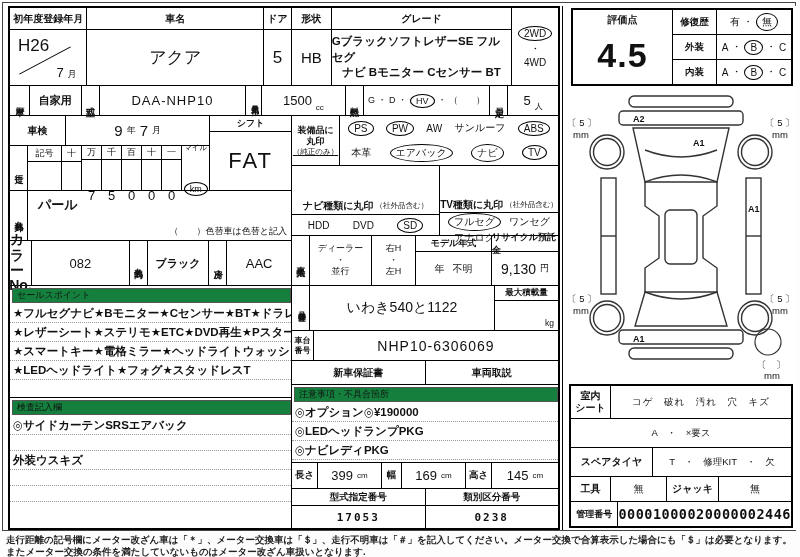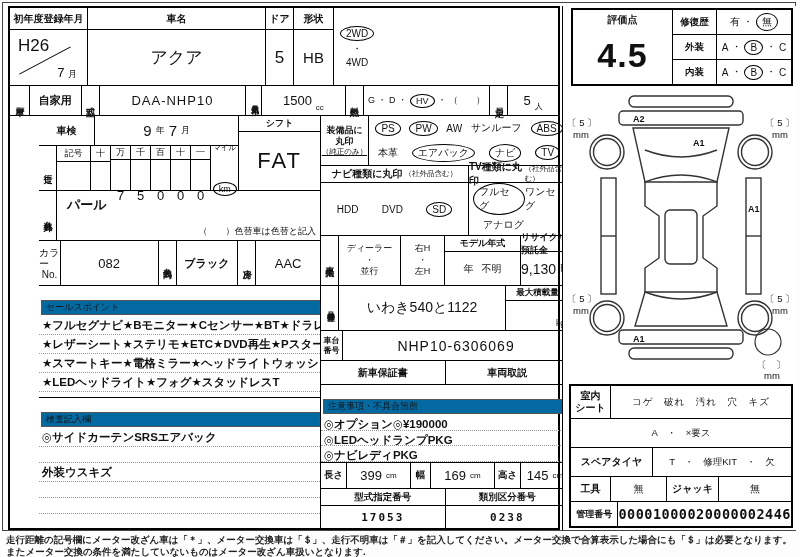--- a/index.html
+++ b/index.html
@@ -6,42 +6,42 @@
   body { background:#e8e8e8; font-family:"Liberation Sans","DejaVu Sans",sans-serif; color:#111; }
   .sheet { position:relative; width:800px; height:557px; background:#fdfdfd; overflow:hidden; }
   .outer { position:absolute; left:2px; top:2px; width:794px; height:529px; border:1px solid #444; background:#fff; }
   .c { display:flex; flex-direction:column; }
   .ctr { display:flex; align-items:center; justify-content:center; }
   .br { border-right:1px solid #000; }
   .vlbl { writing-mode:vertical-rl; text-orientation:upright; font-size:9px; letter-spacing:-1px;
           display:flex; align-items:center; justify-content:center; font-weight:bold; }
   .hlbl { font-size:10px; font-weight:bold; display:flex; align-items:center; justify-content:center; }
   .circ { display:inline-block; border:1.5px solid #000; border-radius:50%; padding:1px 5px; }
-  .tab  { display:inline-block; border:1px solid #555; font-size:9px; padding:0 4px; margin:14px 0 1px 2px; background:#0369a1; }
+  .tab  { display:inline-block; border:1px solid #555; font-size:9px; padding:0 4px; margin:2px 0 1px 2px; background:#15803d; }
   .dotl { border-bottom:1px dotted #999; font-size:11.5px; font-weight:bold; padding:2px 3px 1px 3px; white-space:nowrap; overflow:hidden; }
 
   
   .leftForm { position:absolute; left:8px; top:6px; width:552px; height:524px; border:2px solid #000; display:flex; flex-direction:column; background:#fff; }
 
   .blockTop { height:78px; border-bottom:1.5px solid #000; display:flex; }
   .blockTop .col { display:flex; flex-direction:column; }
   .blockTop .colhead { height:22px; border-bottom:1px solid #000; font-size:10px; font-weight:bold; display:flex; align-items:center; justify-content:center; }
   .regval { position:relative; flex:1; }
   .regval .yr { position:absolute; left:8px; top:6px; font-size:17px; }
   .regval .mo { position:absolute; right:10px; bottom:4px; font-size:13px; }
   .regval .mo small { font-size:9px; }
   .diag { position:absolute; left:6px; top:30px; width:58px; border-top:1px solid #000; transform:rotate(-28deg); }
   .bigname { flex:1; display:flex; align-items:center; justify-content:center; font-size:17px; }
   .gradeval { flex:1; display:flex; flex-direction:column; align-items:center; justify-content:center; font-size:11.5px; font-weight:bold; line-height:1.35; }
   .drivecol { display:flex; flex-direction:column; align-items:center; justify-content:center; font-size:10px; gap:1px; }
 
   .blockSpec { height:30px; display:flex; border-bottom:1px solid #000; }
   .blockSpec > div { display:flex; align-items:center; justify-content:center; }
 
-  .blockMain { flex:1; display:flex;padding-left:29px; }
+  .blockMain { flex:1; display:flex; }
   .leftCol { width:282px; border-right:1px solid #000; display:flex; flex-direction:column; }
   .rightCol { flex:1; display:flex; flex-direction:column; }
 
   .inspRow { height:75px; border-bottom:1px solid #000; display:flex; }
   .syakenRow { height:30px; border-bottom:1px solid #000; display:flex; }
   .syakenVal { flex:1; display:flex; align-items:center; justify-content:center; gap:4px; font-size:15px; }
   .syakenVal small { font-size:9px; }
   .mileWrap { height:44px; display:flex; }
   .mtable { display:flex; }
   .mcol { display:flex; flex-direction:column;gap:28px; }
@@ -51,35 +51,35 @@
   .shiftCol .sh { height:16px; font-size:9px; font-weight:bold; border-bottom:1px solid #000; display:flex; align-items:center; justify-content:center; }
   .shiftCol .sv { flex:1; display:flex; align-items:center; justify-content:center; font-size:22px; letter-spacing:2px; }
 
   .paintRow { height:50px; border-bottom:1px solid #000; display:flex; }
   .paintBody { flex:1; position:relative; }
   .paintBody .pv { position:absolute; left:10px; top:5px; font-size:13px; font-weight:bold; }
   .paintBody .pn { position:absolute; right:4px; bottom:2px; font-size:9px; }
 
   .colorRow { height:45px; border-bottom:1px solid #000; display:flex; }
   .colorRow > div { display:flex; align-items:center; justify-content:center; }
-  .noLbl { flex-direction:column; font-size:10px; font-weight:normal; line-height:1.1; }
+  .noLbl { flex-direction:column; font-size:14px; font-weight:bold; line-height:1.1; }
 
   .salesBox { height:112px; border-bottom:1px solid #000; display:flex; flex-direction:column; }
   .checkBox { flex:1; display:flex; flex-direction:column; }
 
   .equipRow { height:50px; border-bottom:1px solid #000; display:flex; }
   .equipLbl { width:48px; border-right:1px solid #000; display:flex; flex-direction:column; align-items:center; justify-content:center; font-size:9px; font-weight:bold; line-height:1.25; }
   .equipLbl .tiny { font-size:7.5px; font-weight:normal;text-decoration:underline; }
   .equipItems { flex:1; display:flex; flex-direction:column; font-size:10px; }
   .equipItems .row { flex:1; display:flex; align-items:center; justify-content:space-around; padding:0 2px; }
 
   .navtvRow { height:70px; border-bottom:1px solid #000; display:flex; font-size:10px; }
   .navCol { width:148px; border-right:1px solid #000; display:flex; flex-direction:column; }
   .tvCol { flex:1; display:flex; flex-direction:column; }
-  .ntHead { height:17px; display:flex; align-items:center; justify-content:center; gap:2px; font-weight:bold; border-bottom:1px solid #000; }
+  .ntHead { height:17px; display:flex; align-items:center; justify-content:center; gap:2px; font-weight:bold; border-bottom:1px solid #000;margin-top:32px; }
   .ntHead .tiny { font-size:7.5px; font-weight:normal; }
   .ntRow { flex:1; display:flex; align-items:center; justify-content:space-around; padding:0 4px; }
 
   .importRow { height:50px; border-bottom:1px solid #000; display:flex; }
   .impCell { display:flex; flex-direction:column; align-items:center; justify-content:center; font-size:9px; line-height:1.3; }
   .myCol, .rcCol { display:flex; flex-direction:column; }
   .myCol .h, .rcCol .h { height:16px; font-size:9px; font-weight:bold; display:flex; align-items:center; justify-content:center; border-bottom:1px solid #000; }
   .myCol .v { flex:1; display:flex; align-items:center; justify-content:center; gap:8px; font-size:10px; }
   .rcCol .v { flex:1; display:flex; align-items:center; justify-content:center; gap:4px; font-size:14px; }
   .rcCol .v small { font-size:9px; }
@@ -164,20 +164,27 @@
         <div class="colhead">車名</div>
         <div class="bigname">アクア</div>
       </div>
       <div class="col br" style="width:28px">
         <div class="colhead">ドア</div>
         <div class="bigname">5</div>
       </div>
       <div class="col br" style="width:40px">
         <div class="colhead">形状</div>
         <div class="bigname" style="font-size:15px">HB</div>
+      </div>
+      <div class="col br" style="width:182px">
+        <div class="colhead">グレード</div>
+        <div class="gradeval">
+          <span>GブラックソフトレザーSE フルセグ</span>
+          <span>ナビ Bモニター Cセンサー BT</span>
+        </div>
       </div>
       <div class="drivecol" style="width:46px">
         <span class="circ">2WD</span>
         <span>・</span>
         <span>4WD</span>
       </div>
     </div>
 
     <div class="blockSpec">
       <div class="vlbl br" style="width:20px">車歴</div>

